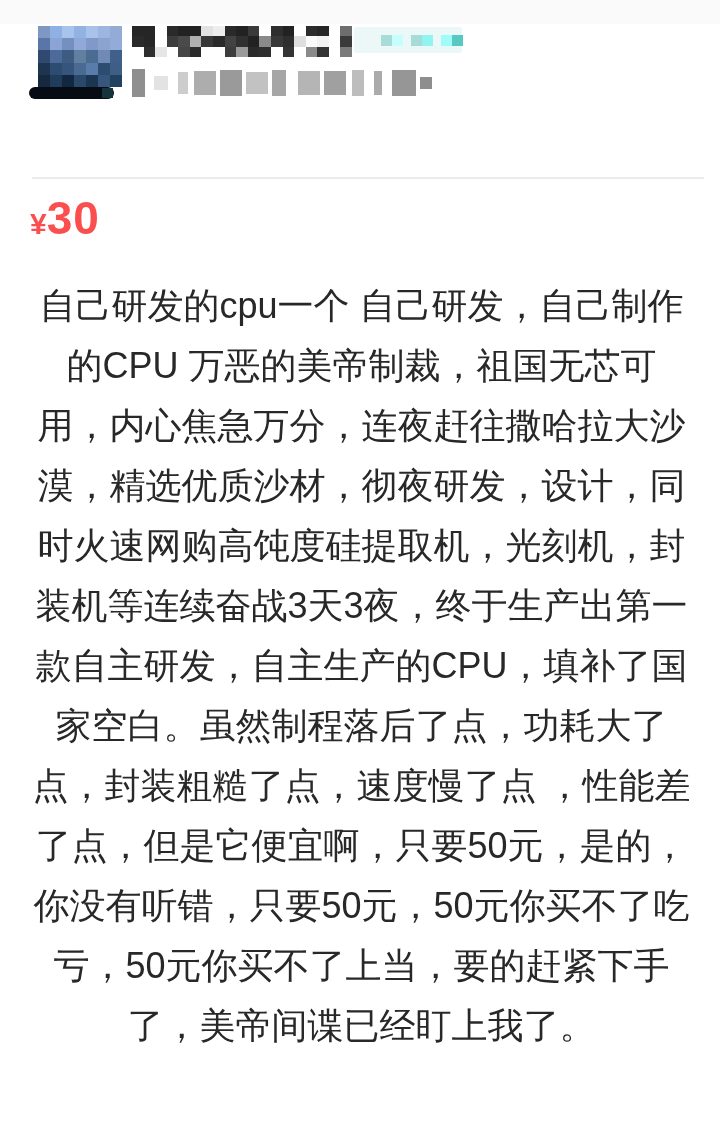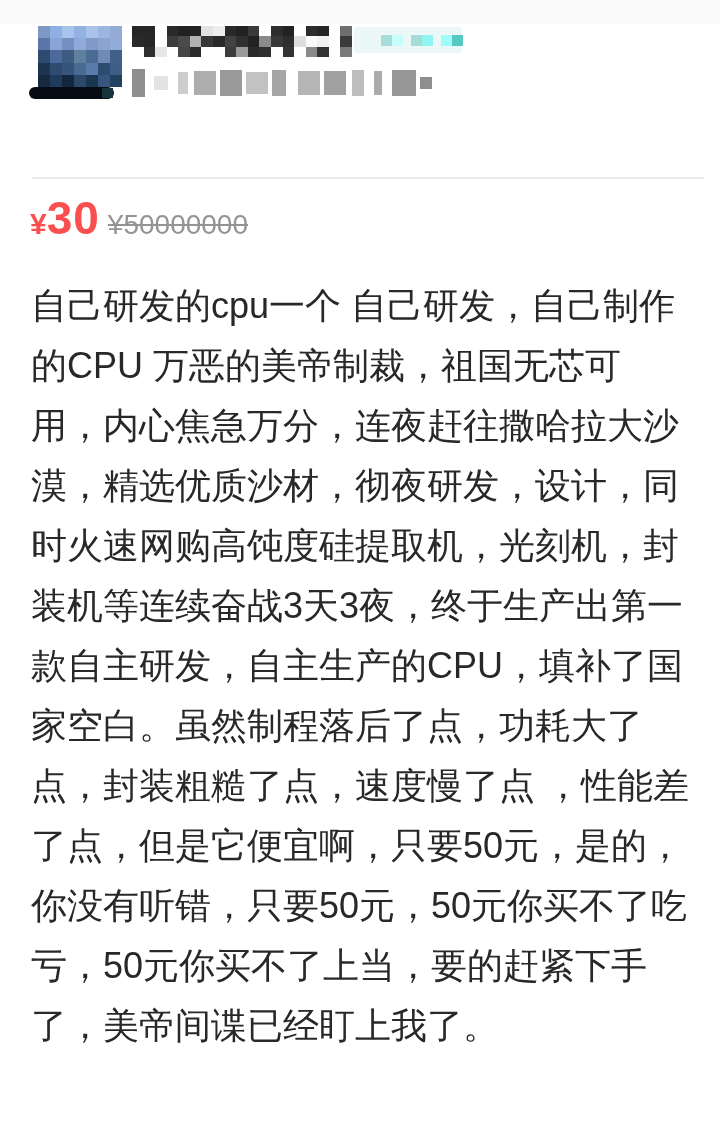--- a/index.html
+++ b/index.html
@@ -35,21 +35,21 @@
   .price-row{display:flex;align-items:baseline;padding:0 30px;margin-top:12px;height:52px;}
   .price-currency{color:var(--accent,#fb4f4f);font-size:30px;font-weight:bold;}
   .price-amount{color:var(--accent,#fb4f4f);font-size:46px;font-weight:bold;letter-spacing:1px;}
   .price-original{margin-left:8px;color:var(--original_price,#949494);font-size:28px;
     text-decoration:line-through;}
   
   .description{
     padding:0 28px 0 31px;margin-top:33px;
     font-size:36px;line-height:60px;color:var(--text,#282828);
     font-family:"Liberation Sans", sans-serif;
-    white-space:pre-wrap;word-break:break-all;text-align:left;
+    white-space:pre-wrap;word-break:break-all;text-align:center;
   }
 </style>
 </head>
 <body>
 
 <div class="topbar"></div>
 
 <div class="header">
   <div class="avatar">
     <div class="pix pixel-grid" style="grid-template-columns: repeat(7, 1fr); grid-template-rows: repeat(5, 1fr);">
@@ -179,16 +179,15 @@
         <b style="width: 12px; height: 12px; margin-left: 4px; background: rgb(142, 142, 142);"></b>
       </div>
   </div>
 </div>
 
 <div class="divider"></div>
 
 <div class="price-row">
   <span class="price-currency">¥</span>
   <span class="price-amount">30</span>
-  <span class="price-original">¥50000000</span>
 </div>
 
 <div class="description">自己研发的cpu一个 自己研发，自己制作的CPU 万恶的美帝制裁，祖国无芯可用，内心焦急万分，连夜赶往撒哈拉大沙漠，精选优质沙材，彻夜研发，设计，同时火速网购高饨度硅提取机，光刻机，封装机等连续奋战3天3夜，终于生产出第一款自主研发，自主生产的CPU，填补了国家空白。虽然制程落后了点，功耗大了点，封装粗糙了点，速度慢了点 ，性能差了点，但是它便宜啊，只要50元，是的，你没有听错，只要50元，50元你买不了吃亏，50元你买不了上当，要的赶紧下手了，美帝间谍已经盯上我了。</div>
 
 </body></html>

